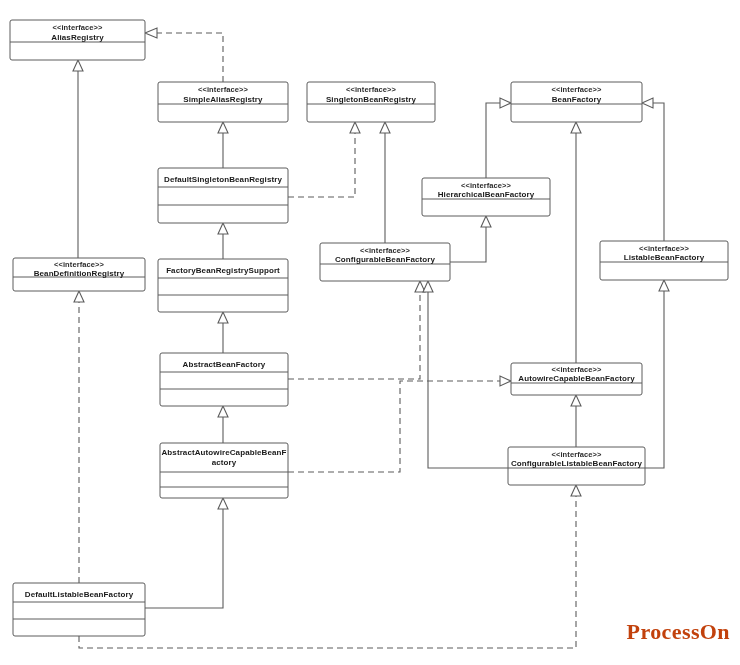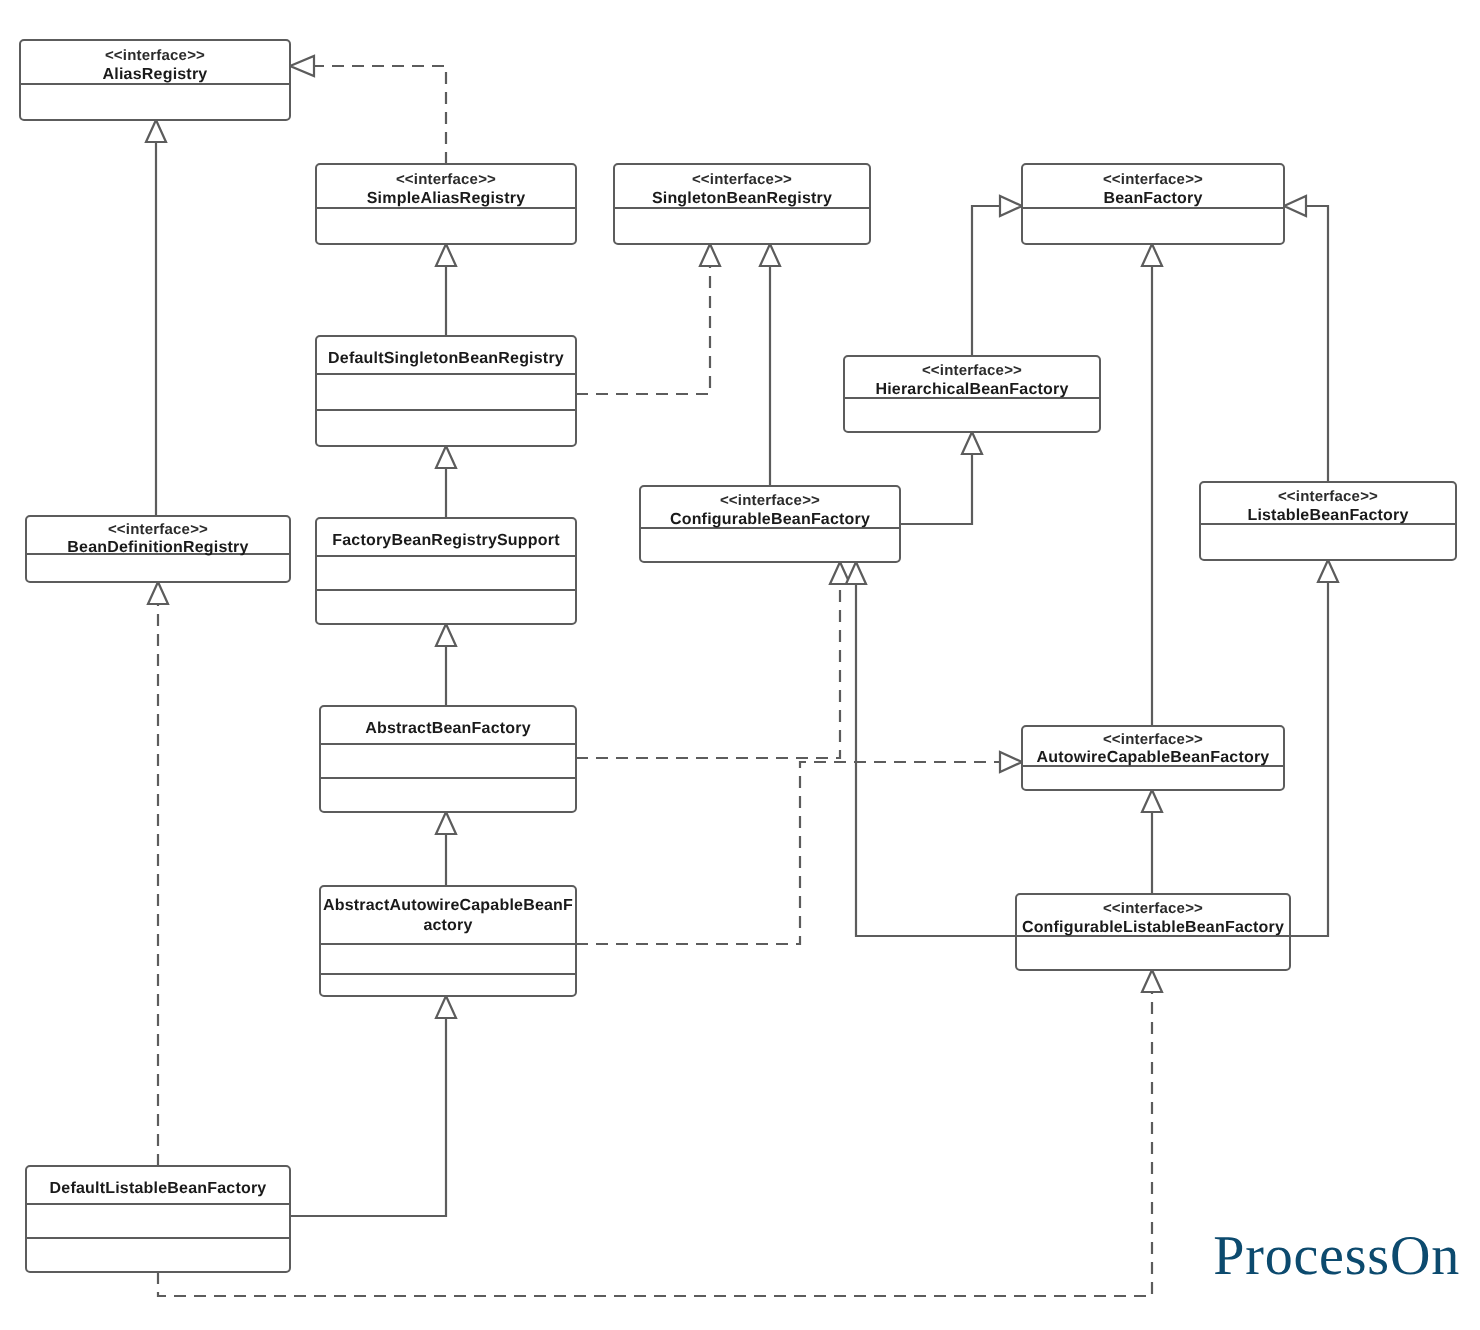--- a/index.html
+++ b/index.html
@@ -62,23 +62,23 @@
     fill: #ffffff;
     stroke: #5c5c5c;
     stroke-width: 1.1;
     stroke-linejoin: miter;
   }
   .watermark {
     position: absolute;
     right: 10px;
     bottom: 20px;
     font-family: "Liberation Serif", serif;
-    font-size: 28px;
-    font-weight: normal;
-    color: #0c4a6e;
+    font-size: 22px;
+    font-weight: bold;
+    color: #c2410c;
     letter-spacing: 0.4px;
     user-select: none;
   }
 </style>
 </head>
 <body>
 
 <div id="canvas">
 
   <svg id="diagram-svg" viewBox="0 0 740 665">

